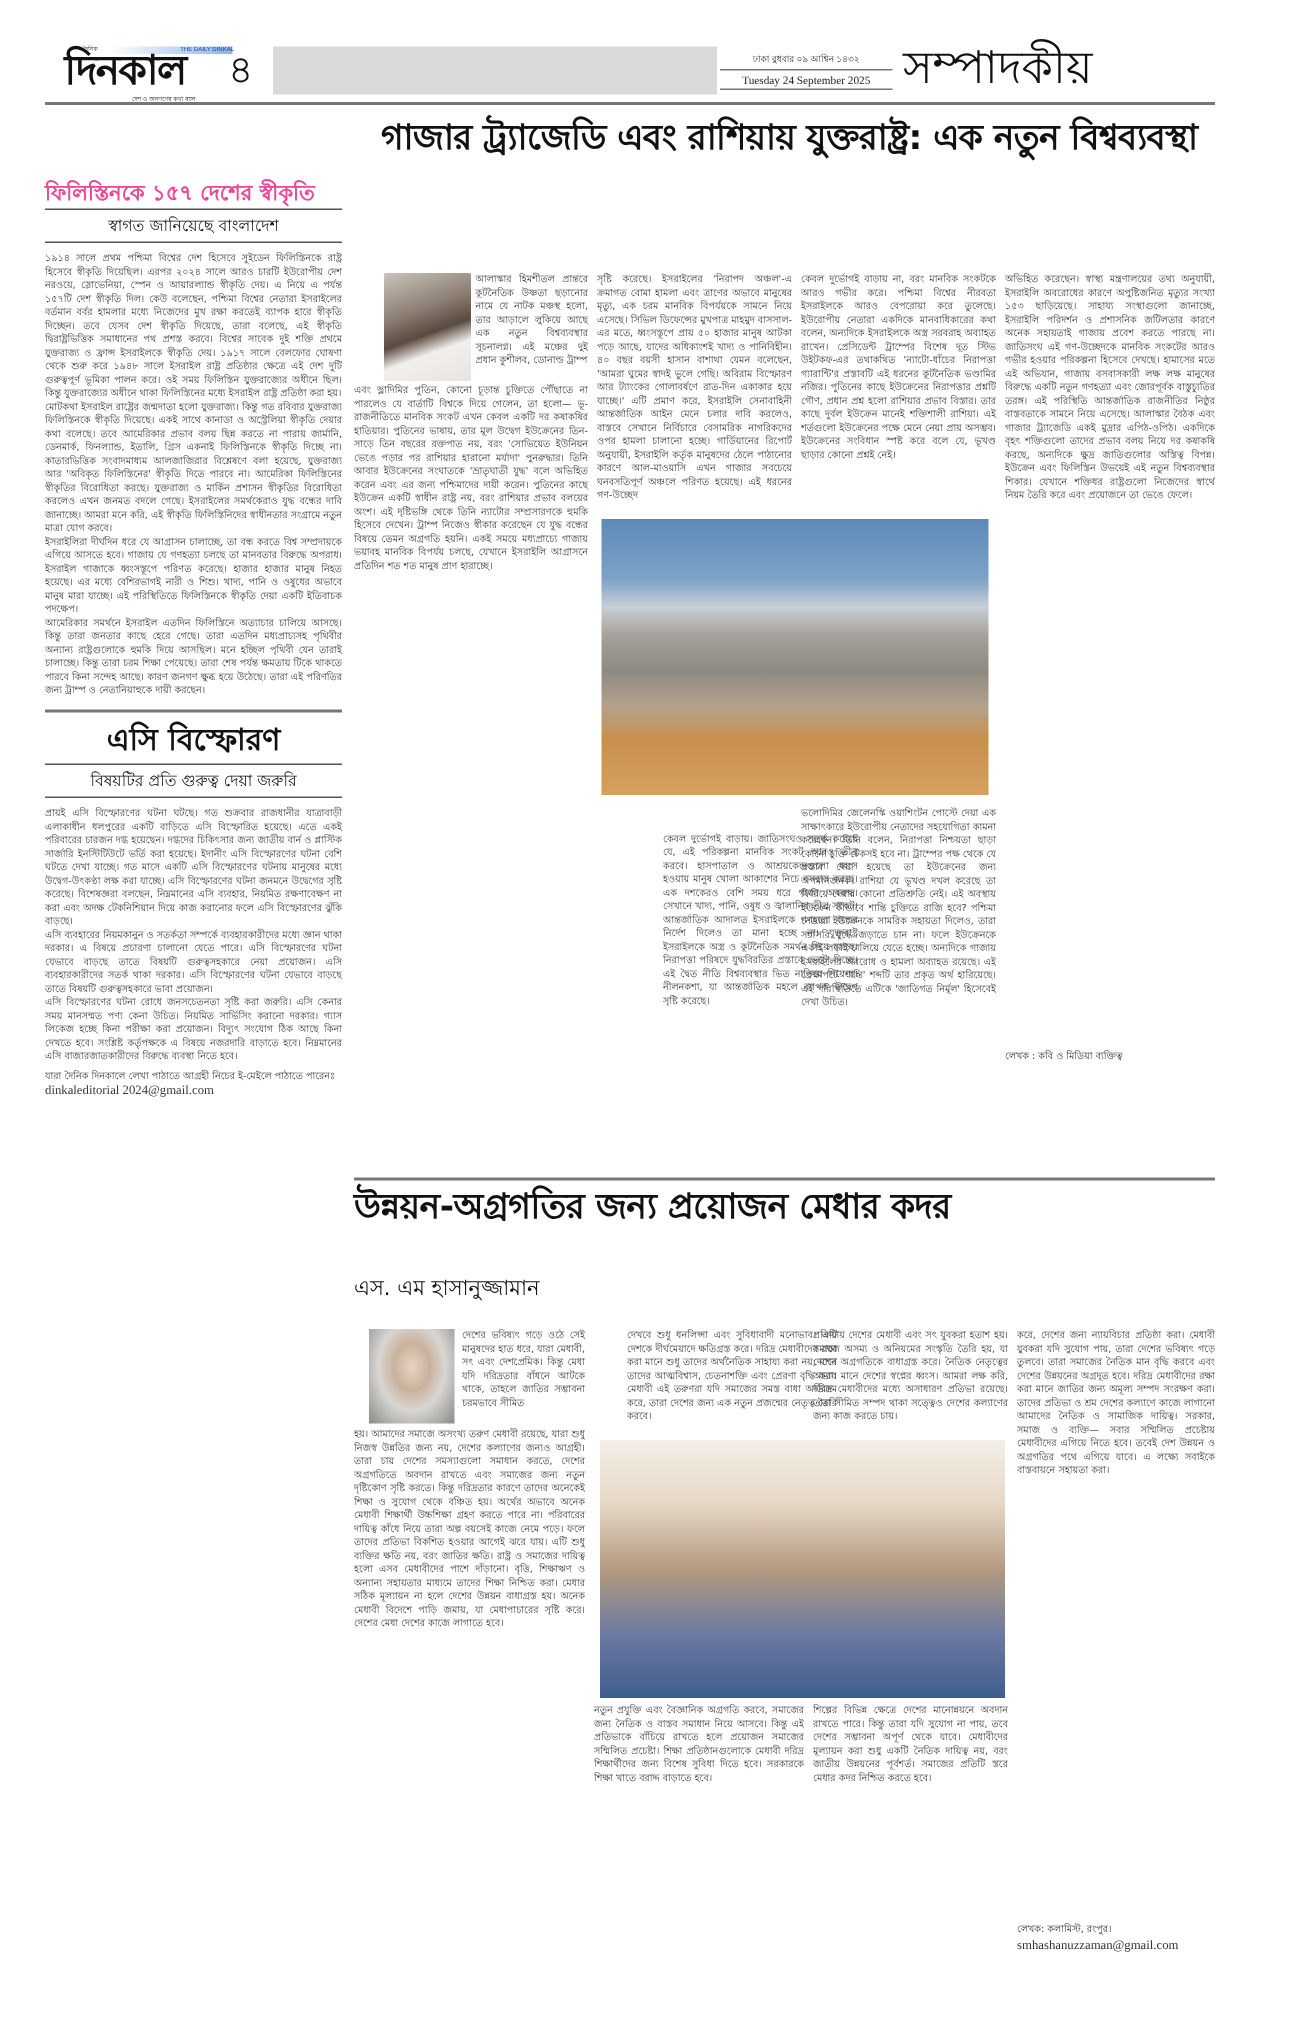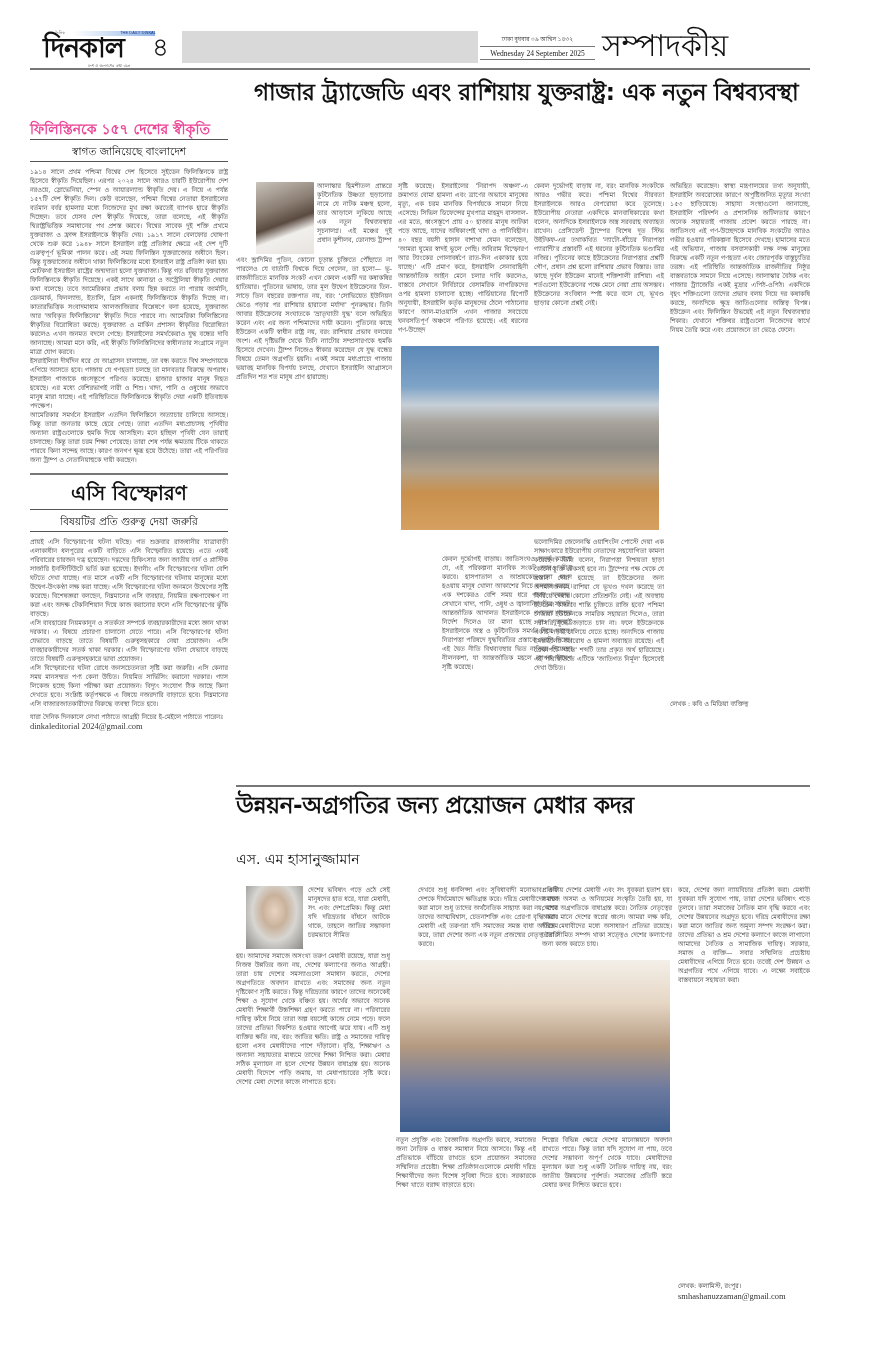--- a/index.html
+++ b/index.html
@@ -55,21 +55,21 @@
     <span class="logo-small">দৈনিক</span>
     <span class="logo-bar"></span>
     <span class="logo-en">THE DAILY DINKAL</span>
     <span class="logo-main">দিনকাল</span>
     <span class="logo-tag">দেশ ও জনগণের কথা বলে</span>
   </div>
   <div class="page-no">৪</div>
   <div class="grey-bar"></div>
   <div class="date-box">
     <div class="date-bn">ঢাকা বুধবার ০৯ আশ্বিন ১৪৩২</div>
-    <div class="date-en">Wednesday 24 September 2025</div>
+    <div class="date-en">Tuesday 24 September 2025</div>
   </div>
   <div class="section-title">সম্পাদকীয়</div>
 </div>
 <div class="mast-rule"></div>
 
 <div class="left-col">
   <div class="lhead">ফিলিস্তিনকে ১৫৭ দেশের স্বীকৃতি</div>
   <div class="rule"></div>
   <div class="lsub">স্বাগত জানিয়েছে বাংলাদেশ</div>
   <div class="rule" style="margin-bottom:6px"></div>

